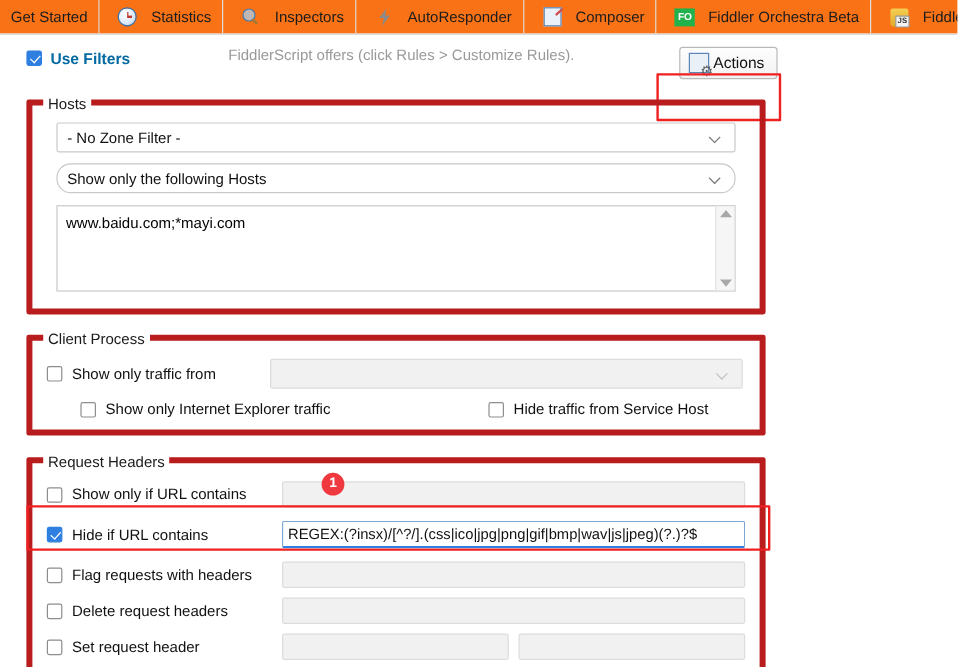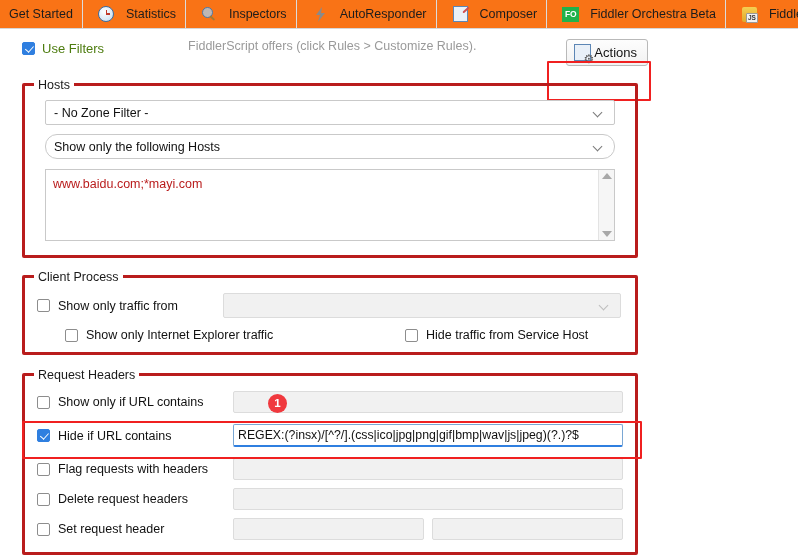--- a/index.html
+++ b/index.html
@@ -124,21 +124,21 @@
   }
   .cb.checked {
     background: #2f7fe0; border-color: #2f7fe0;
   }
   .cb.checked:after {
     content: ""; position: absolute;
     left: 3.6px; top: 1px; width: 3.5px; height: 7px;
     border: solid #ffffff; border-width: 0 1.8px 1.8px 0;
     transform: rotate(42deg);
   }
-  .usefilters .lbl { font-size: 13px; font-weight: normal; color: #4d7c0f; text-align: right; }
+  .usefilters .lbl { font-size: 13px; font-weight: bold; color: #0369a1; text-align: right; }
 
   .note {
     flex: 1 1 auto;
     text-align: center;
     color: #9a9a9a;
     font-size: 12.5px;
     line-height: 17px;
     padding: 0 14px 0 8px;
     margin-top: -1px;
   }
@@ -184,21 +184,21 @@
     font-size: 11.5px;
     font-weight: bold;
     display: flex; align-items: center; justify-content: center;
     line-height: 1;
   }
 
   
   .group {
     position: relative;
     margin: 0 160px 0 22px;
-    border: 3px solid #b91c1c;
+    border: 5px solid #b91c1c;
     border-radius: 2px;
     padding: 13px 12px 12px 12px;
     box-sizing: border-box;
   }
   .group > .legend {
     position: absolute;
     top: -8px; left: 9px;
     background: #ffffff;
     padding: 0 4px;
     font-size: 12.5px;
@@ -238,21 +238,21 @@
     border: 1px solid #c9c9c9;
     background: #fff;
     height: 72px;
     display: flex;
     box-sizing: border-box;
   }
   .hostbox .txt {
     flex: 1 1 auto;
     padding: 6px 7px;
     font-size: 12.5px;
-    color: #b91c1c;
+    color: #000000;
     line-height: 16px;
   }
   .vscroll {
     width: 16px;
     background: #f6f6f6;
     border-left: 1px solid #e3e3e3;
     display: flex;
     flex-direction: column;
     justify-content: space-between;
     align-items: center;

